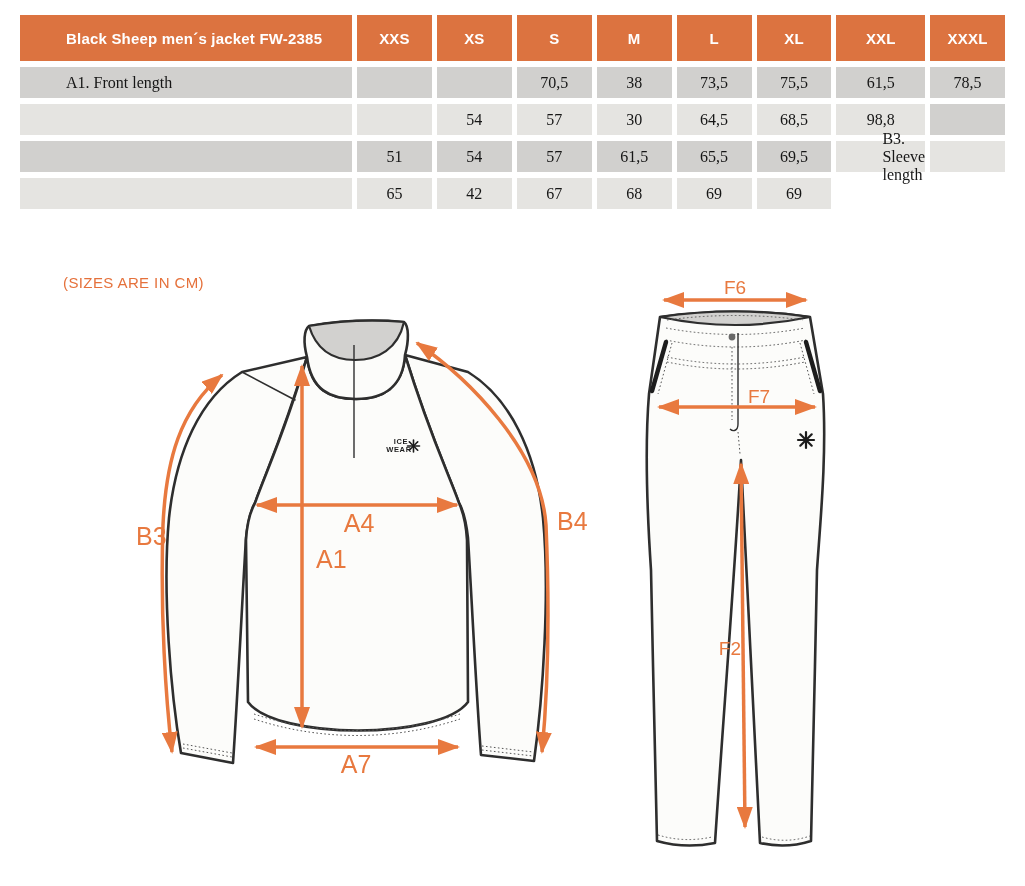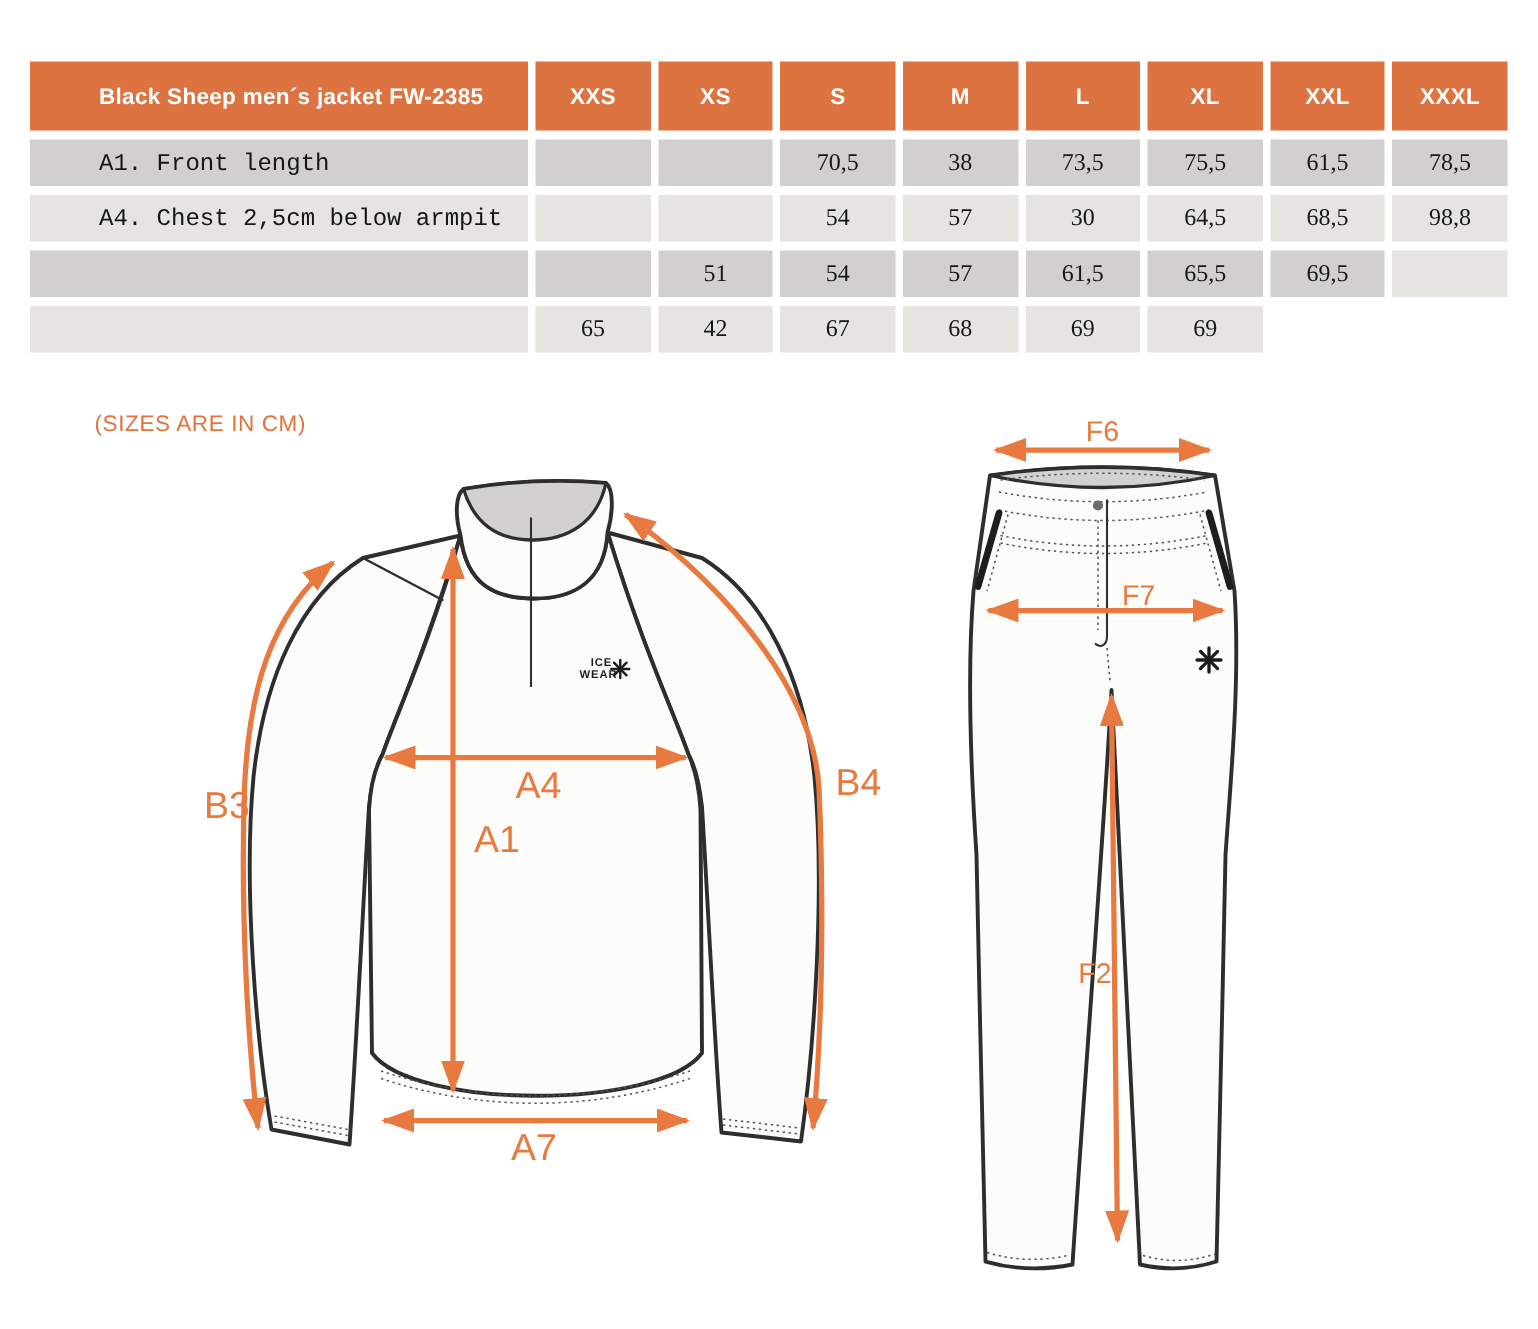--- a/index.html
+++ b/index.html
@@ -1,27 +1,27 @@
 <!DOCTYPE html>
 <html><head>
 <meta charset="utf-8">
 <style>
   html,body{margin:0;padding:0;background:#fff;}
   body{width:1025px;height:886px;position:relative;overflow:hidden;
        font-family:"Liberation Sans",sans-serif;}
 
   
-  .tbl{position:absolute;left:20px;top:41px;width:985px;
+  .tbl{position:absolute;left:20px;top:15px;width:985px;
        display:grid;grid-template-columns:332px repeat(8,1fr);gap:6px 5px;}
   .cell{box-sizing:border-box;display:flex;align-items:center;justify-content:center;}
   .c-head{background:#DC7340;color:#fff;height:46px;
           font:bold 15px "Liberation Sans",sans-serif;letter-spacing:.2px;}
   .c-title{justify-content:flex-start;padding-left:46px;}
   .c-val{height:31px;font:16px "Liberation Serif",serif;color:#161616;}
-  .c-lbl{justify-content:flex-start;padding-left:46px;font-family:Liberation Mono, monospace;}
+  .c-lbl{justify-content:flex-start;padding-left:46px;}
   .row-a{background:#D1D0CE;}
   .row-b{background:#E5E4E1;}
 
   
   .note{position:absolute;left:63px;top:238px;color:#E5713B;
         font:15px "Liberation Sans",sans-serif;letter-spacing:.4px;margin-top:36px;}
 
   
   .diagram{position:absolute;left:0;top:270px;}
   .outline{fill:#FCFCFA;stroke:#2E2E2E;stroke-width:2.6;stroke-linejoin:round;}
@@ -55,39 +55,39 @@
   <div class="cell c-val c-lbl row-a">A1. Front length</div>
   <div class="cell c-val row-a"></div>
   <div class="cell c-val row-a"></div>
   <div class="cell c-val row-a">70,5</div>
   <div class="cell c-val row-a">38</div>
   <div class="cell c-val row-a">73,5</div>
   <div class="cell c-val row-a">75,5</div>
   <div class="cell c-val row-a">61,5</div>
   <div class="cell c-val row-a">78,5</div>
 
-  <div class="cell c-val c-lbl row-b">A4. Chest 2,5cm below armpit</div>
   <div class="cell c-val row-b"></div>
   <div class="cell c-val row-b"></div>
   <div class="cell c-val row-b">54</div>
   <div class="cell c-val row-b">57</div>
   <div class="cell c-val row-b">30</div>
   <div class="cell c-val row-b">64,5</div>
   <div class="cell c-val row-b">68,5</div>
   <div class="cell c-val row-b">98,8</div>
 
   <div class="cell c-val row-a"></div>
   <div class="cell c-val row-a"></div>
   <div class="cell c-val row-a">51</div>
   <div class="cell c-val row-a">54</div>
   <div class="cell c-val row-a">57</div>
   <div class="cell c-val row-a">61,5</div>
   <div class="cell c-val row-a">65,5</div>
   <div class="cell c-val row-a">69,5</div>
 
+  <div class="cell c-val c-lbl row-b">B3. Sleeve length</div>
   <div class="cell c-val row-b"></div>
   <div class="cell c-val row-b"></div>
   <div class="cell c-val row-b">65</div>
   <div class="cell c-val row-b">42</div>
   <div class="cell c-val row-b">67</div>
   <div class="cell c-val row-b">68</div>
   <div class="cell c-val row-b">69</div>
   <div class="cell c-val row-b">69</div>
 </div>
 

